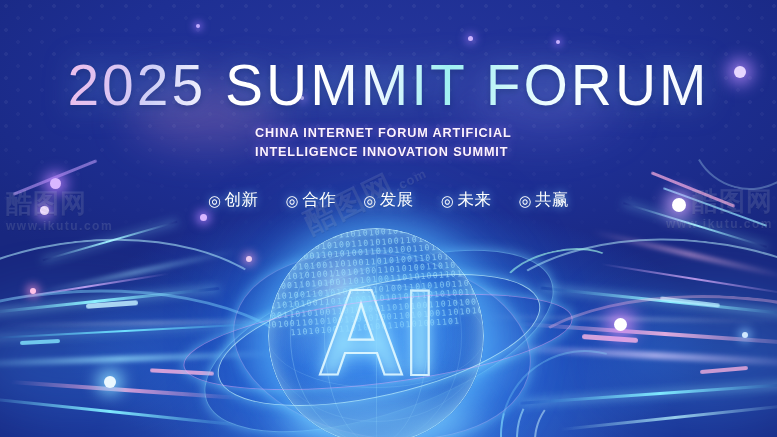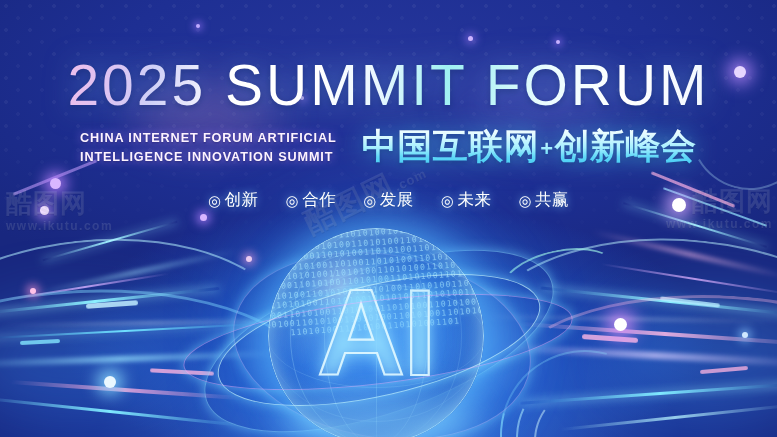--- a/index.html
+++ b/index.html
@@ -281,21 +281,20 @@
 
   <div class="textwrap">
 
     <div class="main-title">2025 SUMMIT FORUM</div>
 
     <div class="sub-row">
       <div class="eng-sub">
         <span>CHINA INTERNET FORUM ARTIFICIAL</span>
         <span>INTELLIGENCE INNOVATION SUMMIT</span>
       </div>
-      <div class="cn-title"><span>中国互联网</span><span class="plus">+</span><span>创新峰会</span></div>
     </div>
 
     <div class="keywords">
       <div class="kw">
         <span class="ring">◎</span>
         <span>创新</span>
       </div>
       <div class="kw">
         <span class="ring">◎</span>
         <span>合作</span>

